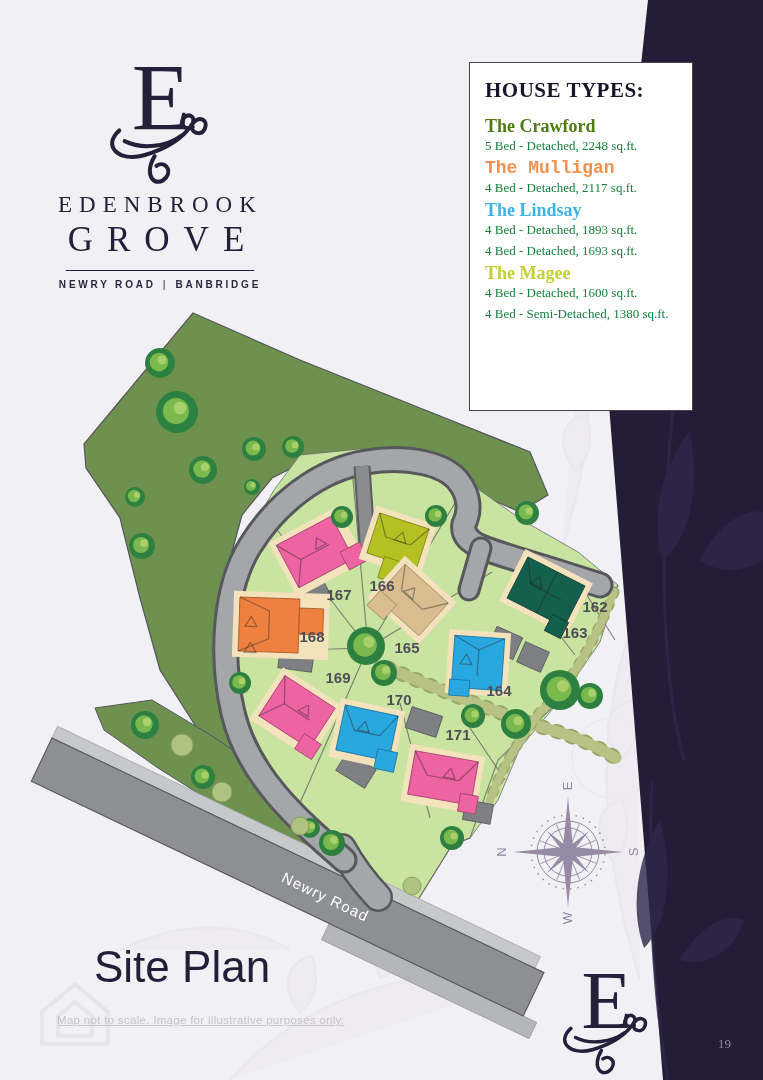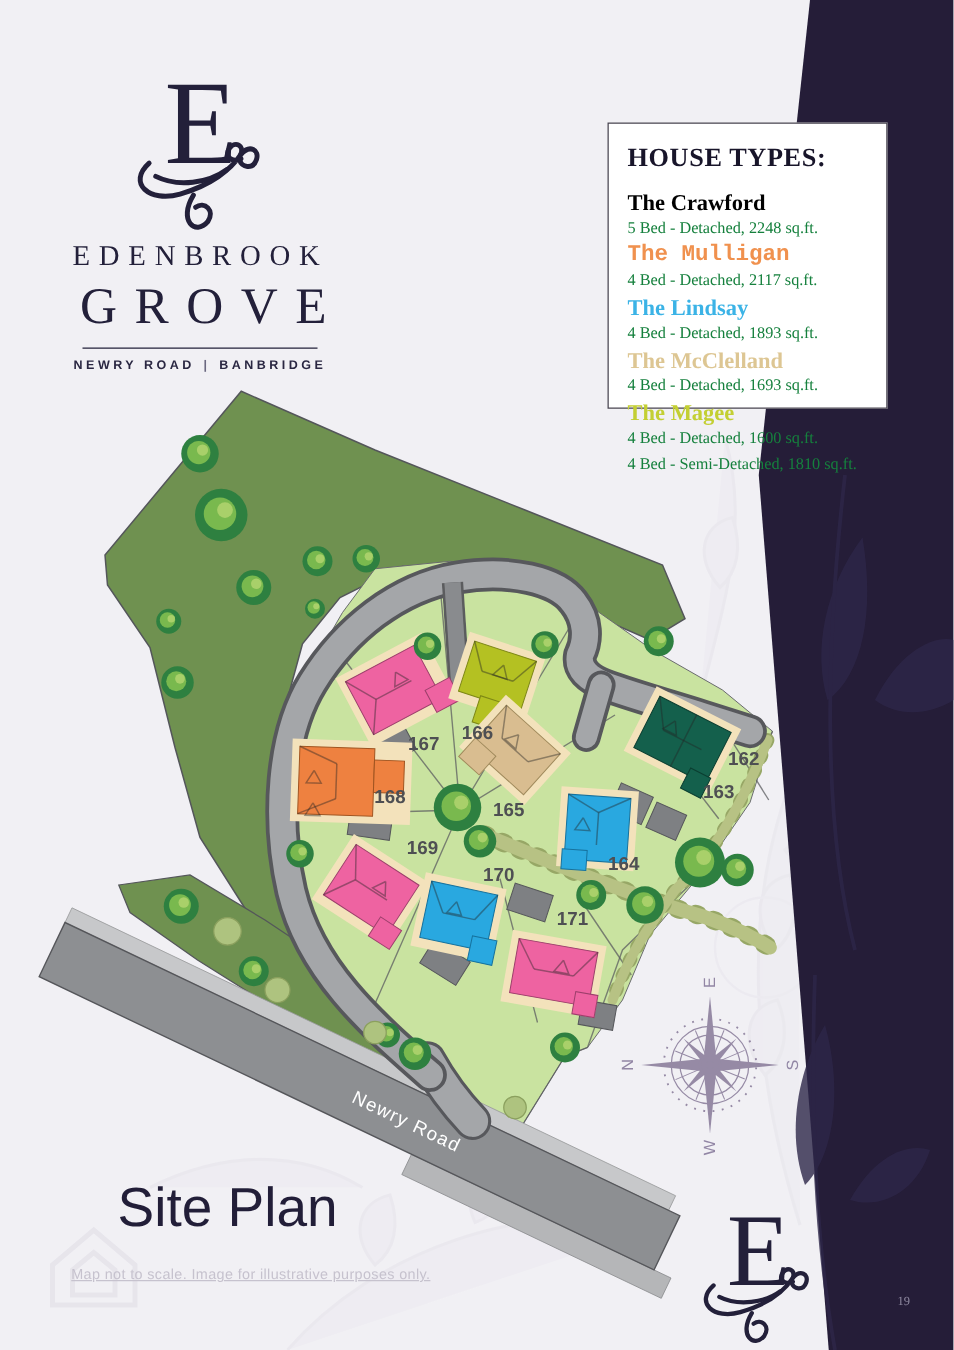--- a/index.html
+++ b/index.html
@@ -7,42 +7,42 @@
     position:relative;width:763px;height:1080px;overflow:hidden;
     background:#f1f0f4;font-family:"Liberation Sans",sans-serif;
   }
   svg{display:block;}
   .layer{position:absolute;left:0;top:0;}
 
   
   .logo{position:absolute;left:58px;top:42px;width:204px;text-align:center;color:#23203a;}
   .logo-mono{margin:0 auto;}
   .logo-name{font-family:Liberation Serif, serif;font-size:23px;letter-spacing:7px;margin-top:4px;}
-  .logo-name2{font-family:"Liberation Serif",serif;font-size:41px;letter-spacing:14px;margin-top:2px;margin-left:6px;}
+  .logo-name2{font-family:"Liberation Serif",serif;font-size:35px;letter-spacing:14px;margin-top:2px;margin-left:6px;}
   .logo-rule{border:none;border-top:1.6px solid #23203a;margin:10px 8px 8px 8px;}
   .logo-loc{font-size:10px;letter-spacing:2.8px;color:#2a2742;font-weight:bold;}
   .logo-loc .sep{margin:0 7px;color:#6b6880;}
 
   
   .legend{
-    position:absolute;left:486px;top:62px;width:224px;height:229px;box-sizing:border-box;
-    background:#ffffff;border:1.6px solid #46424e;padding:15px 14px 0 15px;margin-top:36px;
+    position:absolute;left:469px;top:62px;width:224px;height:349px;box-sizing:border-box;
+    background:#ffffff;border:1.6px solid #46424e;padding:15px 14px 0 15px;
   }
   .legend-title{font-family:"Liberation Serif",serif;font-weight:bold;font-size:21px;
     letter-spacing:.5px;color:#18152a;margin-bottom:14px;}
   .legend-entry{margin-bottom:5px;}
   .legend-name{font-family:"Liberation Serif",serif;font-weight:bold;font-size:18px;line-height:1.1;}
   .legend-detail{font-family:"Liberation Serif",serif;font-size:13px;color:#15803d;line-height:1.25;margin-top:1px;}
 
   
   .site-title{position:absolute;left:94px;top:942px;font-family:Liberation Sans, sans-serif;
     font-size:44px;color:#221e38;}
   .disclaimer{position:absolute;left:57px;top:1014px;font-size:11.5px;color:#c6c2ce;letter-spacing:.3px;text-decoration:underline;}
   .page-num{position:absolute;left:718px;top:1036px;font-family:"Liberation Serif",serif;
-    font-size:10px;color:#8f89a0;}
+    font-size:13px;color:#8f89a0;}
   .mono-bottom{position:absolute;left:560px;top:952px;}
 
   
   .t1{fill:#2e8040;}
   .t2{fill:#79b94e;}
   .t3{fill:#a9d06a;}
   .bush{fill:#aec37f;stroke:#8ba05e;stroke-width:1;}
   .plot-line{stroke:#5c5d60;stroke-width:1.1;opacity:.75;}
   .plot-num{font-family:"Liberation Sans",sans-serif;font-size:15px;font-weight:600;
     fill:#4e4f53;text-anchor:middle;}
@@ -472,41 +472,40 @@
     <hr class="logo-rule">
     <div class="logo-loc">
       <span>NEWRY ROAD</span><span class="sep">|</span><span>BANBRIDGE</span>
     </div>
   </div>
 
   <div class="legend">
     <div class="legend-title">HOUSE TYPES:</div>
 
     <div class="legend-entry">
-      <div class="legend-name" style="color: #000000;">The Crawford</div>
+      <div class="legend-name" style="color: #4d7c0f;">The Crawford</div>
       <div class="legend-detail">5 Bed - Detached, 2248 sq.ft.</div>
     </div>
     <div class="legend-entry">
       <div class="legend-name" style="color: rgb(240, 145, 78); font-family: Liberation Mono, monospace;">The Mulligan</div>
       <div class="legend-detail">4 Bed - Detached, 2117 sq.ft.</div>
     </div>
     <div class="legend-entry">
       <div class="legend-name" style="color: rgb(59, 179, 230);">The Lindsay</div>
       <div class="legend-detail">4 Bed - Detached, 1893 sq.ft.</div>
     </div>
     <div class="legend-entry">
-      <div class="legend-name" style="color: rgb(221, 198, 147);">The McClelland</div>
       <div class="legend-detail">4 Bed - Detached, 1693 sq.ft.</div>
     </div>
     <div class="legend-entry">
       <div class="legend-name" style="color: rgb(195, 207, 51);">The Magee</div>
       <div class="legend-detail">4 Bed - Detached, 1600 sq.ft.</div>
     </div>
     <div class="legend-entry">
-      <div class="legend-detail">4 Bed - Semi-Detached, 1810 sq.ft.</div>
+      <div class="legend-detail">4 Bed - Semi-Detached, 1380 sq.ft.</div>
     </div>
   </div>
 
   <div class="site-title">Site Plan</div>
   <div class="disclaimer">Map not to scale. Image for illustrative purposes only.</div>
 
   <svg class="mono-bottom" width="92" height="126" viewBox="0 0 120 165">
     <use href="#monogram"></use>
   </svg>
 

